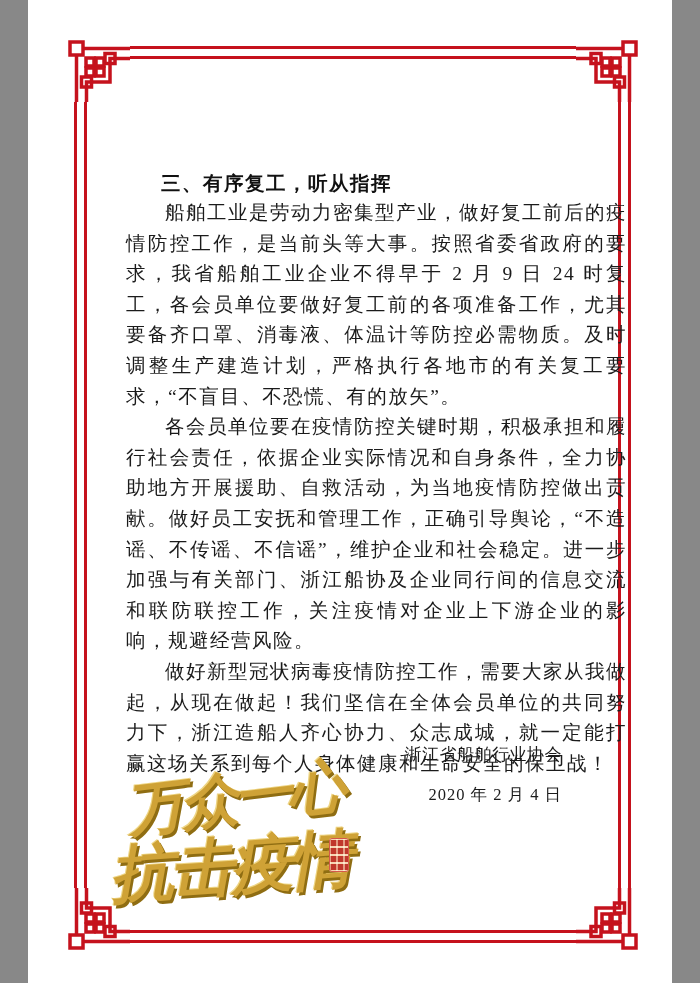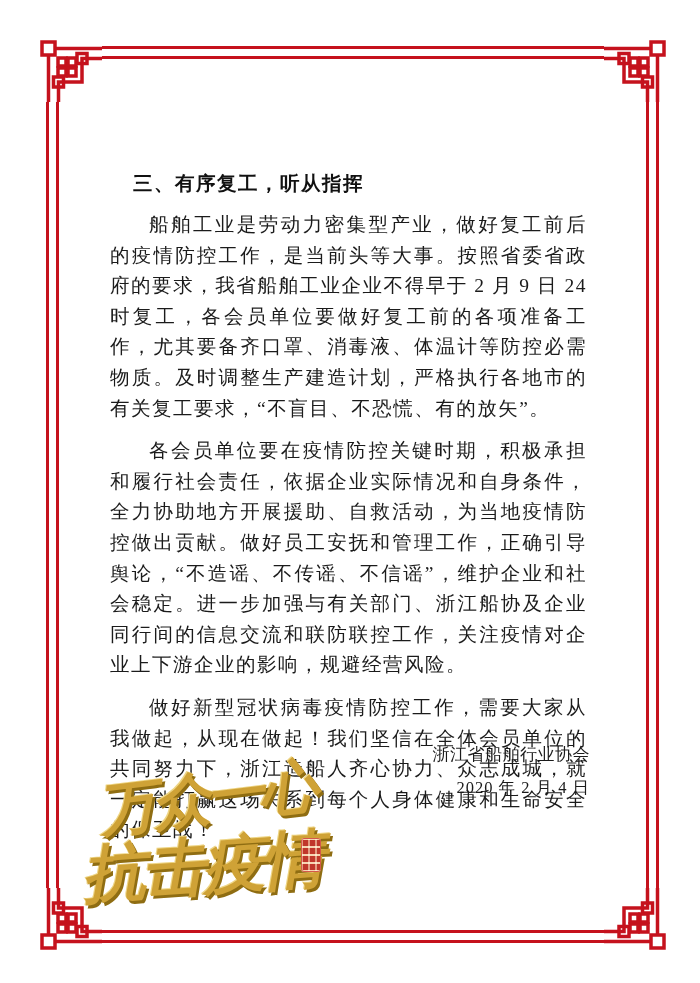--- a/index.html
+++ b/index.html
@@ -5,21 +5,21 @@
   :root{
     --red:#c5121d;
     --ink:#1b1b1b;
     --gold:#cfa236;
     --gold-dark:#8f6d12;
     --gold-light:#eed584;
   }
   html,body{margin:0;padding:0;background:#888;}
   .page{
     position:relative;
-    width:700px;height:983px;
+    width:644px;height:983px;
     margin:0 auto;
     background:#ffffff;
     overflow:hidden;
     font-family:"Liberation Serif", serif;
   }
   
   .frame-outer{
     position:absolute; top:46px; left:46px; right:41px; bottom:40px;
     border:3.5px solid var(--red);
   }
@@ -43,36 +43,36 @@
   .sec-heading{
     margin:0; padding-left:35px;
     font-family:"Liberation Sans", sans-serif;
     font-weight:bold;
     font-size:19.5px; line-height:30px;
     letter-spacing:1.5px;
     color:#111;
   }
   .sec-heading.second{margin-top:8px;}
   .body-para{
-    margin:12px;
+    margin:0;
     font-size:19.5px; line-height:30.6px;
     letter-spacing:1.5px;
     text-align:justify;
     text-indent:2em;
     font-family:Liberation Serif, serif;
   }
   .sig-block{
     position:absolute; top:744px; right:110px;
     text-align:right; color:var(--ink);
   }
   .signature{
     font-size:17px; letter-spacing:0.5px; line-height:22px;
   }
   .doc-date{
-    margin-top:12px; font-size:16.5px; letter-spacing:1px; line-height:20px;
+    margin-top:19px; font-size:16.5px; letter-spacing:1px; line-height:20px;
   }
   
   .calligraphy{
     position:absolute; left:80px; top:762px; width:275px; height:175px;
     z-index:5; pointer-events:none;
   }
   .cal-line{
     position:absolute;
     font-family:"DejaVu Serif", serif;
     font-weight:bold; font-style:italic;

